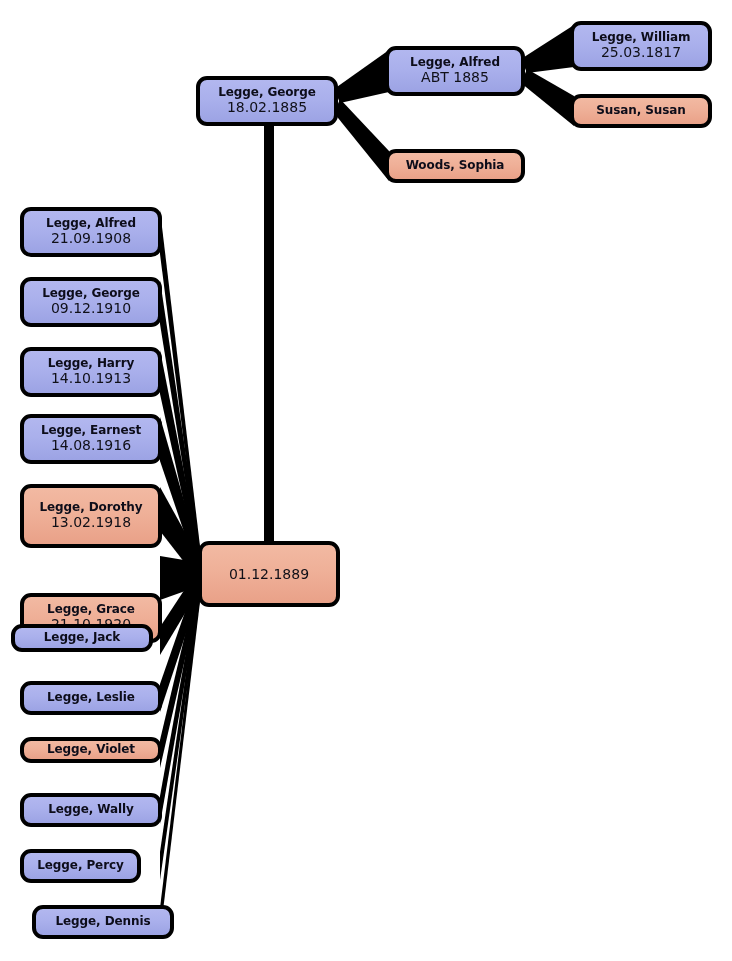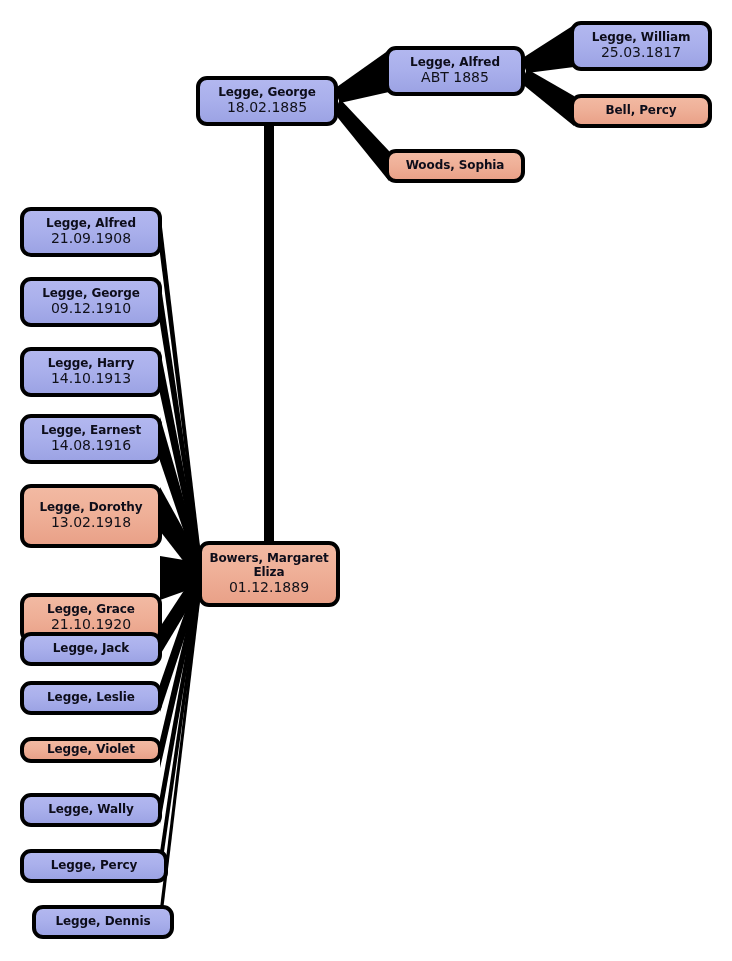--- a/index.html
+++ b/index.html
@@ -97,24 +97,23 @@
         <div class="dt">ABT 1885</div>
       </div>
       <div class="node female" style="left: 385px; top: 149px; width: 140px; height: 34px;">
         <div class="nm">Woods, Sophia</div>
       </div>
       <div class="node male" style="left: 570px; top: 21px; width: 142px; height: 50px;">
         <div class="nm">Legge, William</div>
         <div class="dt">25.03.1817</div>
       </div>
       <div class="node female" style="left: 570px; top: 94px; width: 142px; height: 34px;">
-        <div class="nm">Bell, Percy</div>
+        <div class="nm">Susan, Susan</div>
       </div>
       <div class="node female" style="left: 198px; top: 541px; width: 142px; height: 66px;">
-        <div class="nm">Bowers, Margaret Eliza</div>
         <div class="dt">01.12.1889</div>
       </div>
       <div class="node male" style="left: 20px; top: 207px; width: 142px; height: 50px;">
         <div class="nm">Legge, Alfred</div>
         <div class="dt">21.09.1908</div>
       </div>
       <div class="node male" style="left: 20px; top: 277px; width: 142px; height: 50px;">
         <div class="nm">Legge, George</div>
         <div class="dt">09.12.1910</div>
       </div>
@@ -127,33 +126,33 @@
         <div class="dt">14.08.1916</div>
       </div>
       <div class="node female" style="left: 20px; top: 484px; width: 142px; height: 64px;">
         <div class="nm">Legge, Dorothy</div>
         <div class="dt">13.02.1918</div>
       </div>
       <div class="node female" style="left: 20px; top: 553px; width: 142px; height: 50px; margin-top: 40px;">
         <div class="nm">Legge, Grace</div>
         <div class="dt">21.10.1920</div>
       </div>
-      <div class="node male" style="left: 20px; top: 624px; width: 142px; height: 34px; margin-top: 8px;">
+      <div class="node male" style="left: 11px; top: 624px; width: 142px; height: 28px;">
         <div class="nm">Legge, Jack</div>
       </div>
       <div class="node male" style="left: 20px; top: 681px; width: 142px; height: 34px;">
         <div class="nm">Legge, Leslie</div>
       </div>
       <div class="node female" style="left: 20px; top: 737px; width: 142px; height: 26px;">
         <div class="nm">Legge, Violet</div>
       </div>
       <div class="node male" style="left: 20px; top: 793px; width: 142px; height: 34px;">
         <div class="nm">Legge, Wally</div>
       </div>
-      <div class="node male" style="left: 20px; top: 849px; width: 148px; height: 34px;">
+      <div class="node male" style="left: 20px; top: 849px; width: 121px; height: 34px;">
         <div class="nm">Legge, Percy</div>
       </div>
       <div class="node male" style="left: 32px; top: 905px; width: 142px; height: 34px;">
         <div class="nm">Legge, Dennis</div>
       </div>
     </div>
 
 </div>
 
 </body></html>

